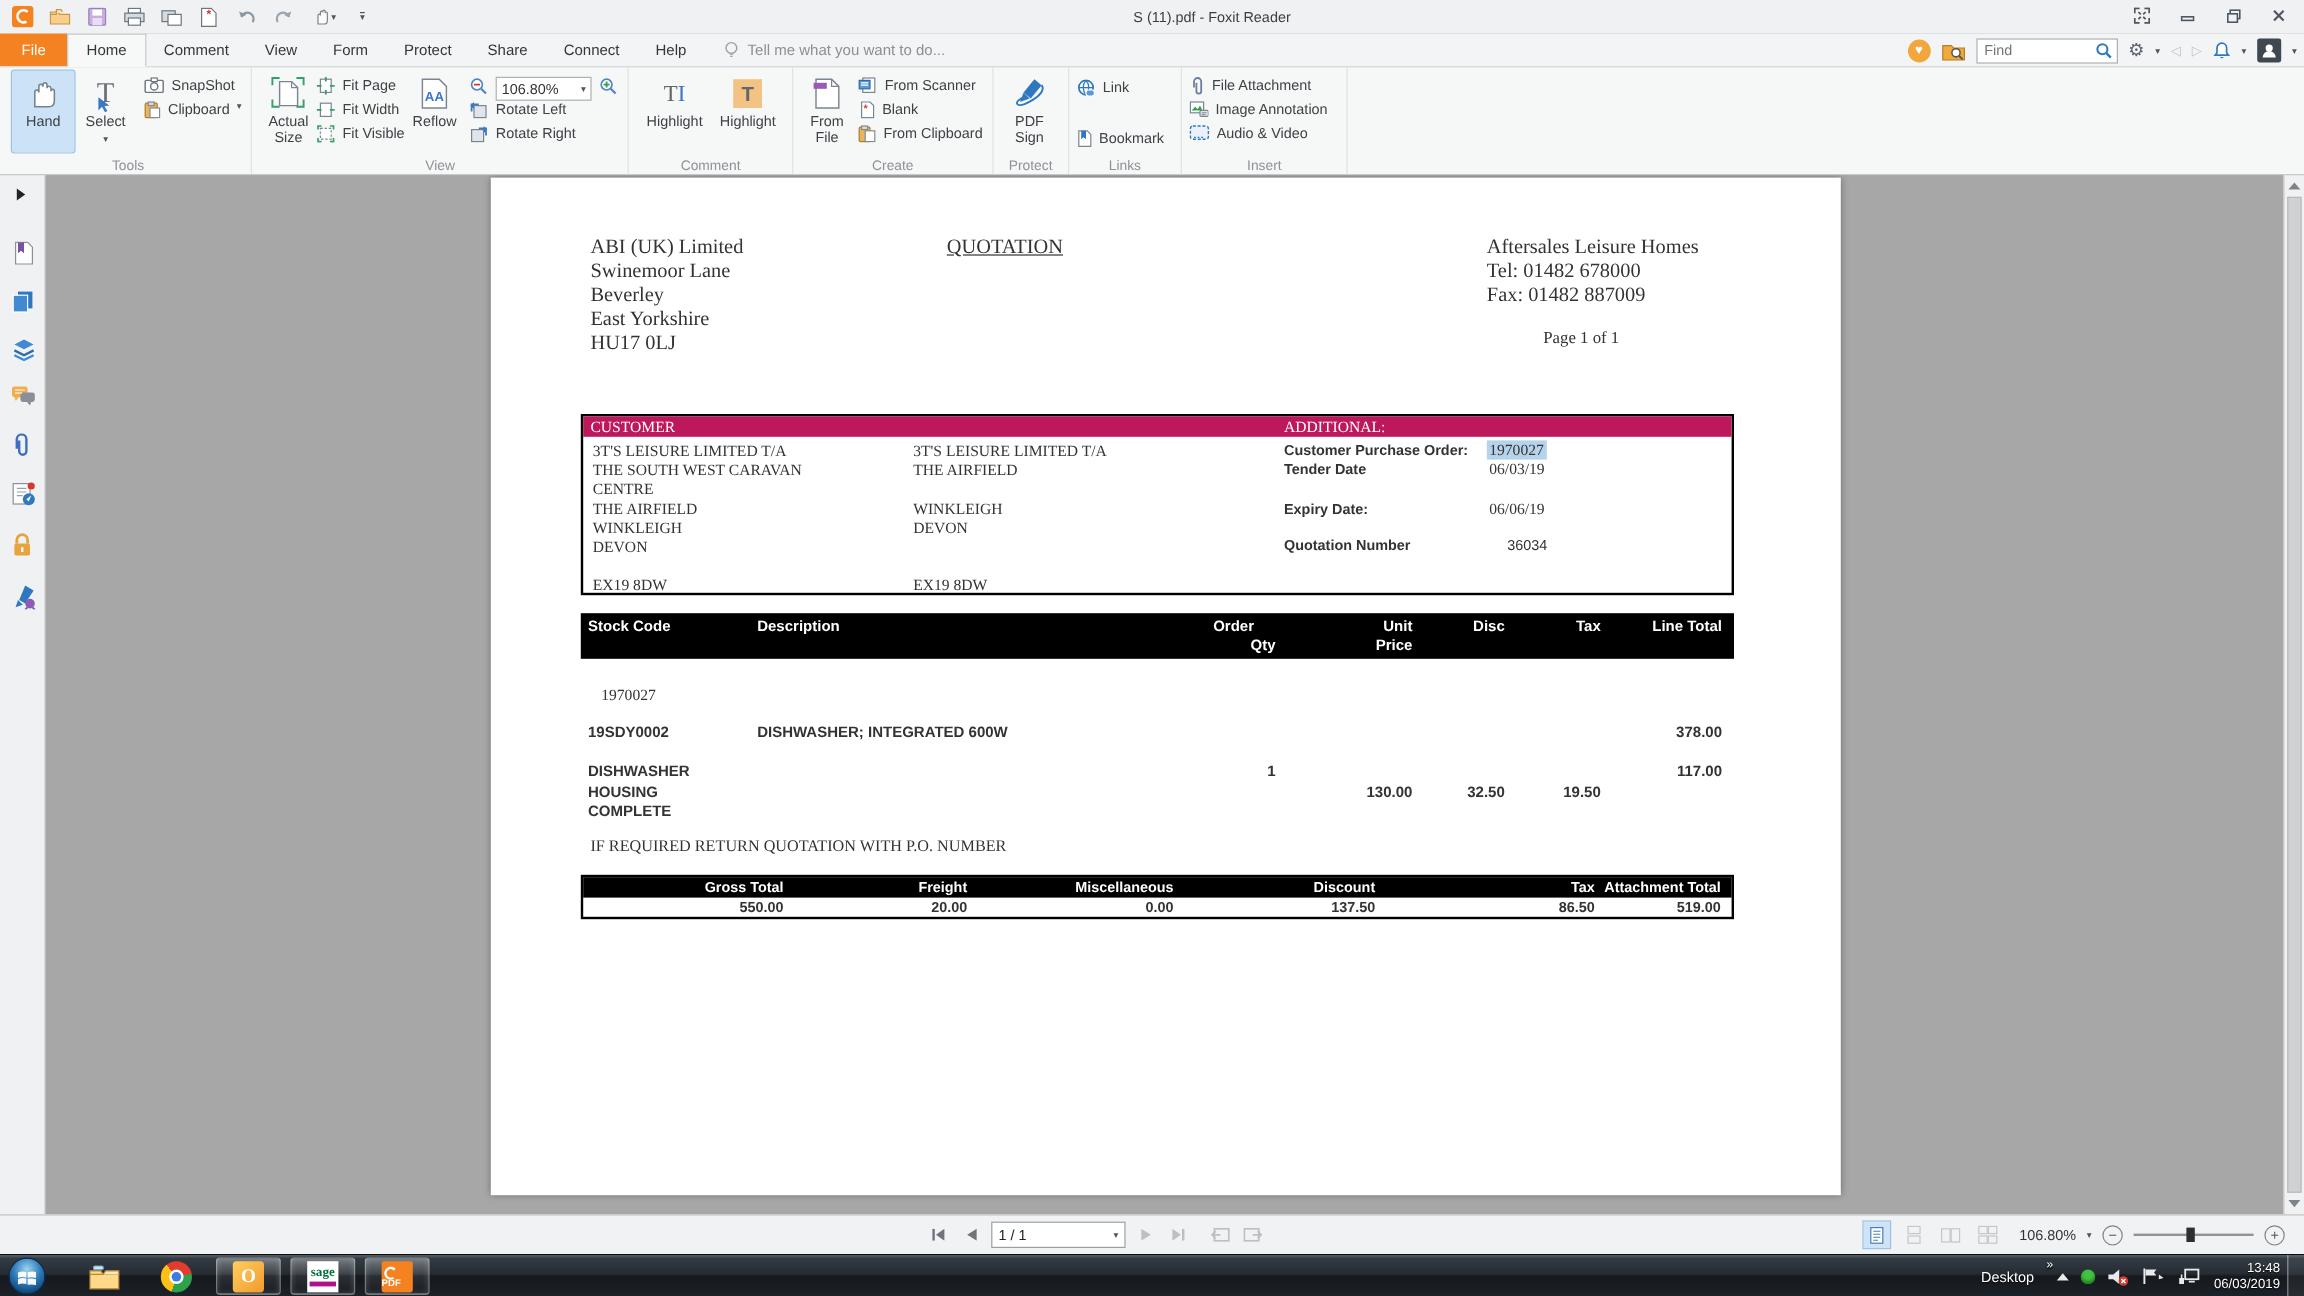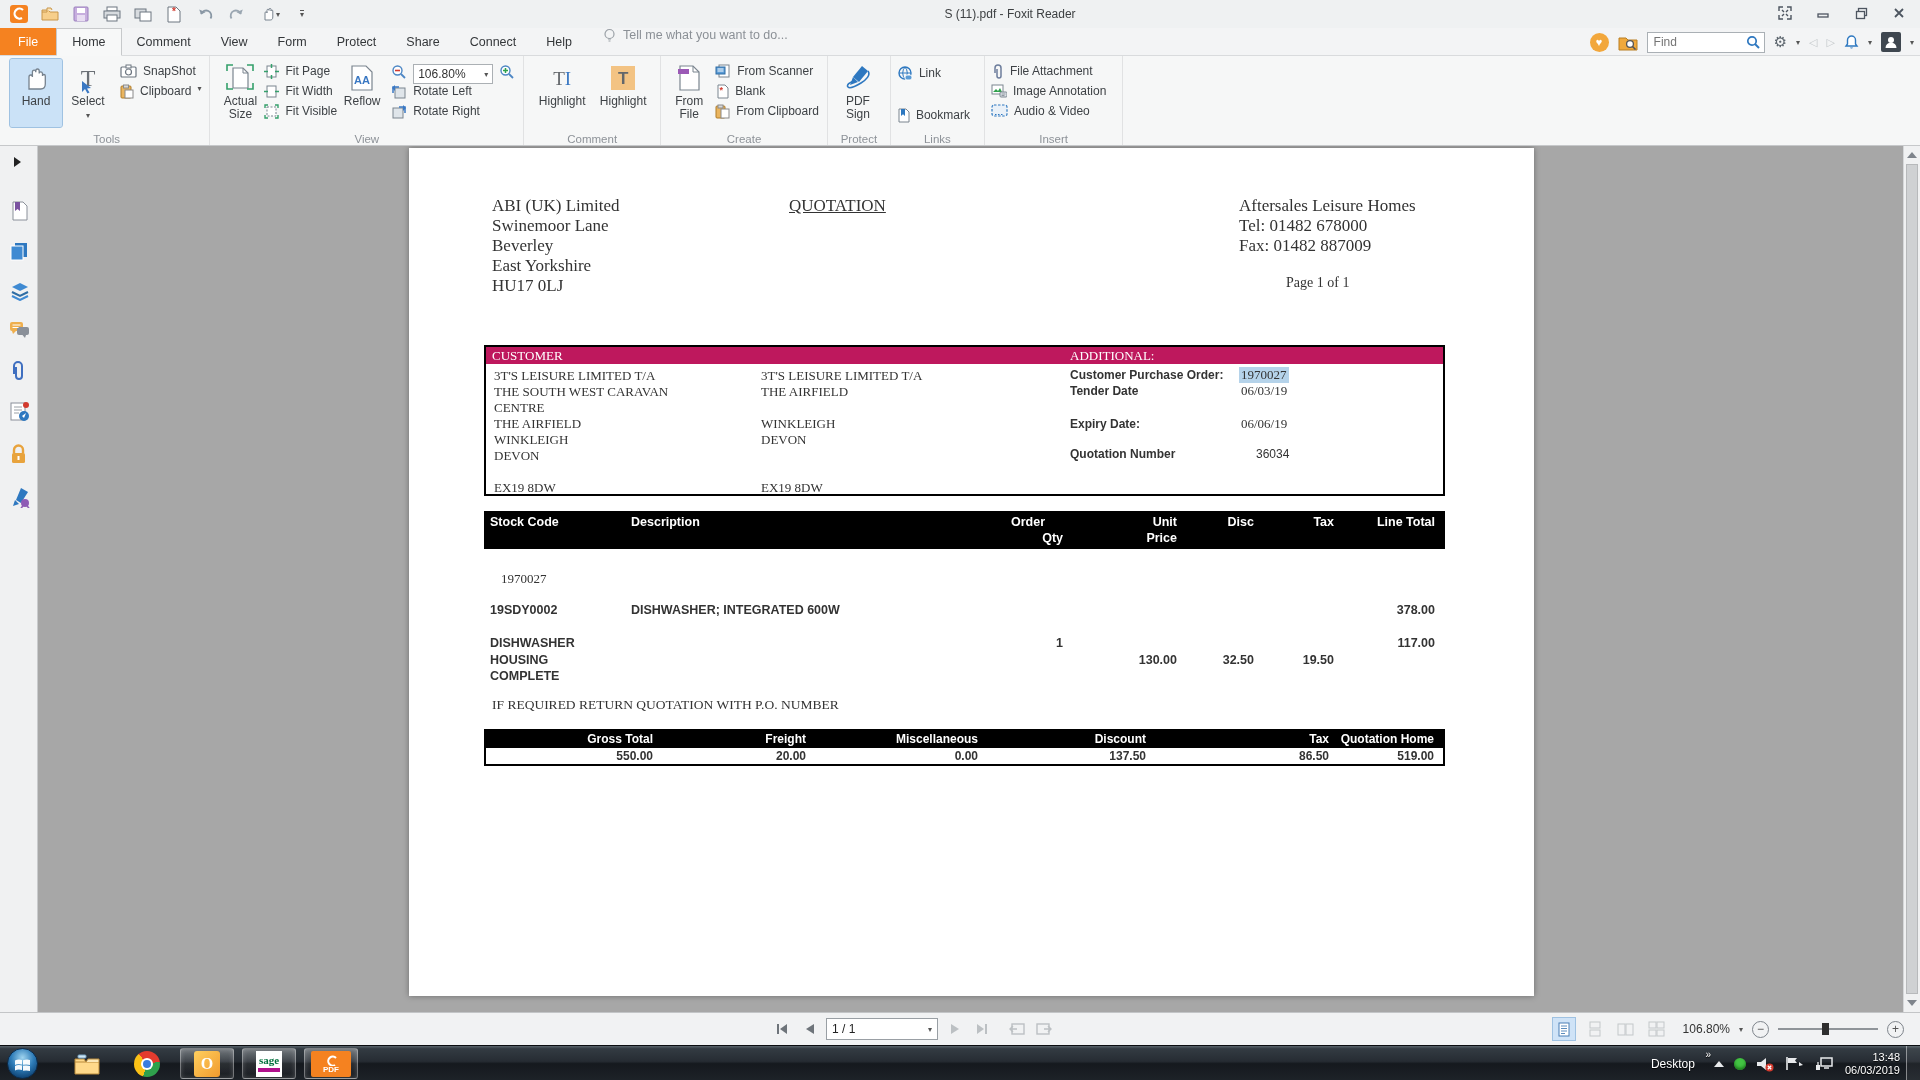--- a/index.html
+++ b/index.html
@@ -14,21 +14,21 @@
 .qbtn{width:22px;height:22px;display:flex;align-items:center;justify-content:center}
 .wintitle{position:absolute;left:1010px;top:7px;transform:translateX(-50%);font-size:12px;color:#3c3f41;white-space:nowrap}
 .winctl{position:absolute;right:2px;top:0;display:flex}
 .winbtn{width:38px;height:26px;display:flex;align-items:center;justify-content:center;color:#4d5560}
 
 
 .tabsrow{position:absolute;top:28px;left:0;right:0;height:28px;background:#f3f4f5;border-bottom:1px solid #d9dbdd;display:flex;align-items:stretch}
 .tab{padding:0 15px;display:flex;align-items:center;font-size:12.5px;color:#34373a;white-space:nowrap}
 .tab-file{background:#f58220;color:#fff;padding:0 18px}
 .tab-active{background:#f7f8f8;border:1px solid #c7c9cb;border-bottom:1px solid #f7f8f8;margin-bottom:-1px}
-.tellme{display:flex;align-items:flex-start;gap:7px;color:#8b9096;font-size:12.5px;margin-left:16px}
+.tellme{display:flex;align-items:center;gap:7px;color:#8b9096;font-size:12.5px;margin-left:16px}
 .tr-icons{position:absolute;right:6px;top:3px;display:flex;align-items:center;gap:9px;height:22px}
 .heartc{width:19px;height:19px;border-radius:50%;background:#f2a73c;color:#fff;font-size:11px;display:flex;align-items:center;justify-content:center}
 .findbox{width:118px;height:21px;background:#fff;border:1px solid #aab0b5;display:flex;align-items:center;justify-content:space-between;padding:0 4px 0 6px;color:#777}
 .ddv{font-size:8px;color:#555}
 .chev{font-size:11px;color:#c3c7ca}
 .avatar{width:20px;height:20px;background:#3f4750;border-radius:2px;display:flex;align-items:center;justify-content:center}
 
 
 .ribbon{position:absolute;top:56px;left:0;right:0;height:90px;background:#f6f7f7;border-bottom:1px solid #c6c8ca;display:flex;padding-left:4px}
 .rgroup{position:relative;display:flex;align-items:flex-start;padding:3px 8px 15px 6px;border-right:1px solid #e1e2e3}
@@ -98,21 +98,21 @@
 .orb{position:absolute;left:7px;top:2px;width:31px;height:31px;border-radius:50%;background:radial-gradient(circle at 50% 30%,#9fd4ef 0%,#2e7cb8 45%,#0c3e6e 85%);border:1px solid #0b2c4d;display:flex;align-items:center;justify-content:center}
 .tbtn{position:absolute;top:2px;width:54px;height:31px;border-radius:3px;display:flex;align-items:center;justify-content:center}
 .tact{background:linear-gradient(180deg,rgba(255,255,255,.30),rgba(255,255,255,.10) 48%,rgba(0,0,0,.12));border:1px solid rgba(255,255,255,.38);box-shadow:inset 0 0 5px rgba(255,255,255,.22)}
 .tile{width:26px;height:26px;border-radius:3px;display:flex;align-items:center;justify-content:center}
 .chrome{width:26px;height:26px;border-radius:50%;background:conic-gradient(from -40deg,#e33b2e 0 33%,#2fa14c 33% 66%,#fbc116 66% 100%);position:relative}
 .chrome::before{content:"";position:absolute;left:7px;top:7px;width:12px;height:12px;border-radius:50%;background:#fff}
 .chrome::after{content:"";position:absolute;left:9px;top:9px;width:8px;height:8px;border-radius:50%;background:#3a7de0}
 .sagetile{width:26px;height:26px;background:#fff;display:flex;flex-direction:column;align-items:center;justify-content:center}
 .sagetxt{color:#00703c;font-weight:bold;font-size:11px;font-family:"Liberation Serif",serif;line-height:11px}
 .sagebar{width:22px;height:4px;background:#b0108c;margin-top:2px}
-.foxtile{width:40px;height:26px;background:#f58220;border-radius:2px;display:flex;flex-direction:column;align-items:center;justify-content:center;position:relative}
+.foxtile{width:26px;height:26px;background:#f58220;border-radius:2px;display:flex;flex-direction:column;justify-content:center;position:relative}
 .foxtxt{color:#fff;font-weight:bold;font-size:8px;line-height:8px}
 .tray{position:absolute;right:0;top:0;height:35px;display:flex;align-items:center;color:#fff}
 .trayitem{display:flex;align-items:center;justify-content:center;margin:0 5px}
 .clock{font-size:11px;line-height:13px;text-align:right;margin:0 6px;text-shadow:0 1px 1px #000}
 .showdesk{width:14px;height:35px;border-left:1px solid rgba(255,255,255,.45);background:rgba(255,255,255,.05)}
 .desktoplbl{font-size:12px;text-shadow:0 1px 1px #000;position:relative;margin-right:14px}
 .dchev{position:absolute;right:-14px;top:-8px;font-size:10px;letter-spacing:-2px}
 .greendot{width:12px;height:12px;border-radius:50%;background:#43c343;box-shadow:inset 0 -2px 3px #1d7a1d}
 .uparr{width:0;height:0;border-left:5px solid transparent;border-right:5px solid transparent;border-bottom:6px solid #e8eaec}
 </style>
@@ -668,21 +668,21 @@
 
       <div class="note serif">IF REQUIRED RETURN QUOTATION WITH P.O. NUMBER</div>
 
       <div class="ttab">
         <div class="trow" style="top:0;background:#000;color:#fff">
           <span class="tc t0">Gross Total</span>
           <span class="tc t1">Freight</span>
           <span class="tc t2">Miscellaneous</span>
           <span class="tc t3">Discount</span>
           <span class="tc t4">Tax</span>
-          <span class="tc t5">Quotation Home</span>
+          <span class="tc t5">Attachment Total</span>
         </div>
         <div class="trow" style="top:17px">
           <span class="tc t0">550.00</span>
           <span class="tc t1">20.00</span>
           <span class="tc t2">0.00</span>
           <span class="tc t3">137.50</span>
           <span class="tc t4">86.50</span>
           <span class="tc t5">519.00</span>
         </div>
       </div>

